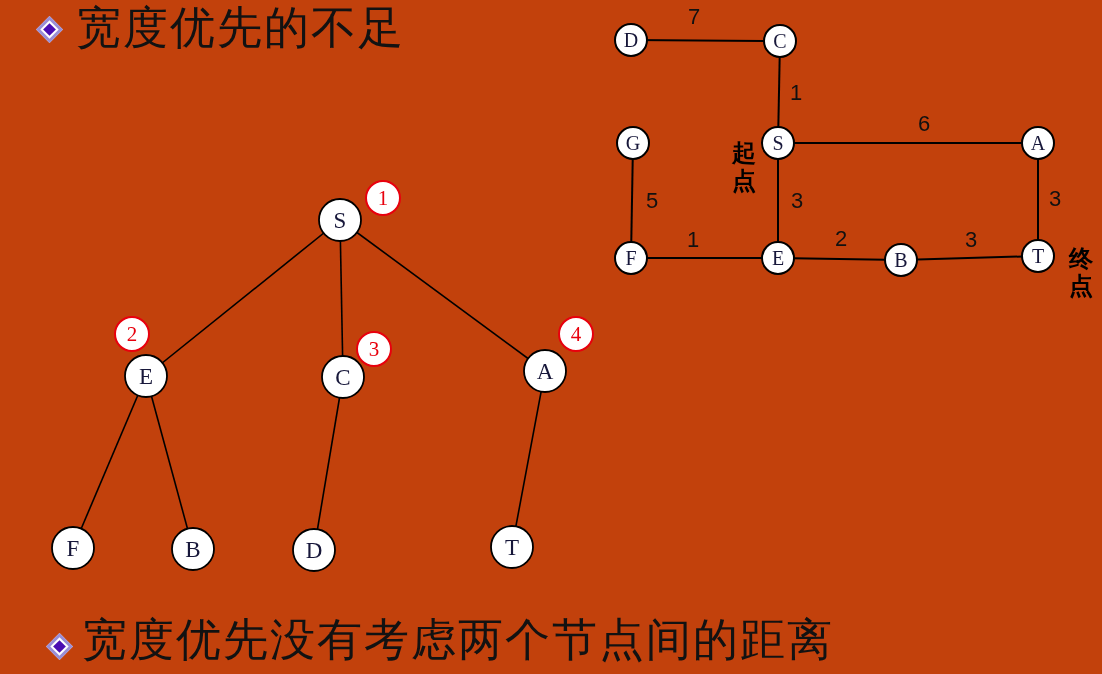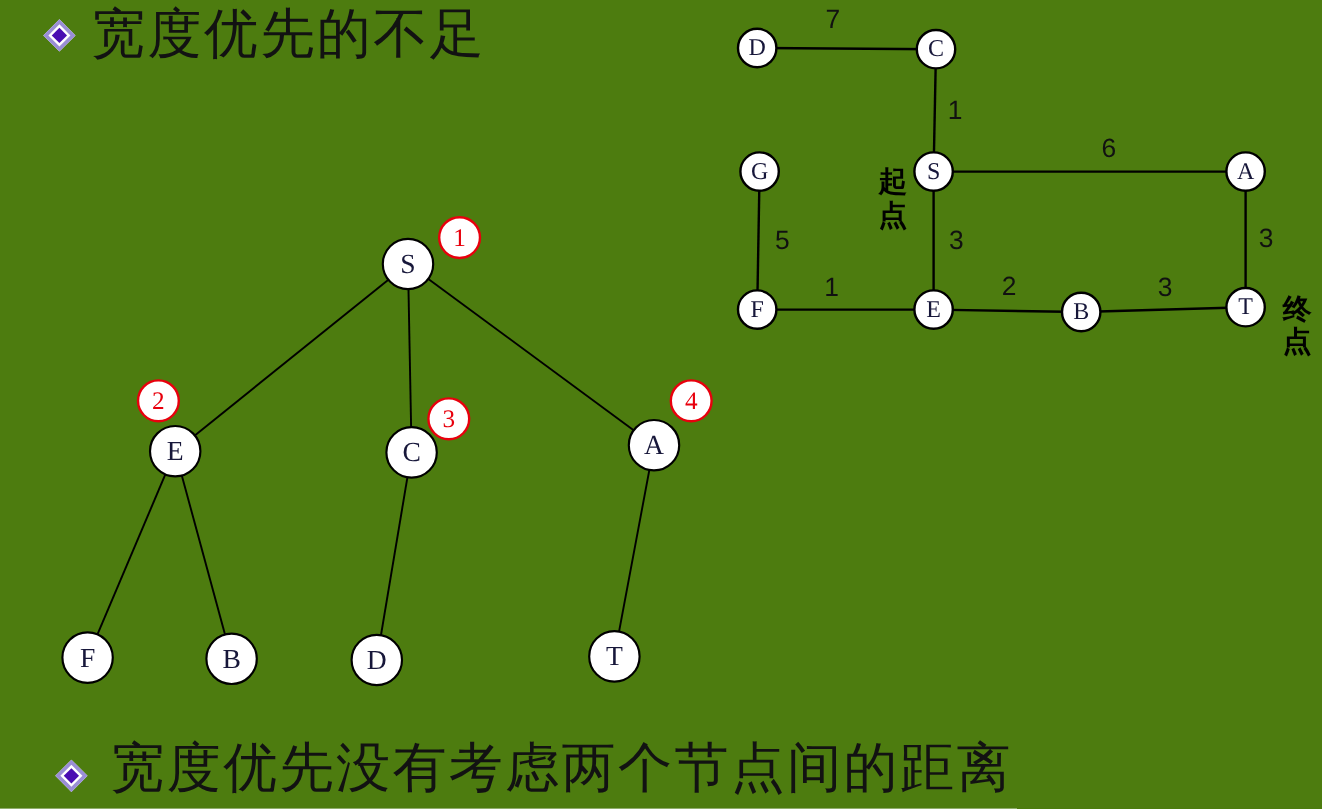--- a/index.html
+++ b/index.html
@@ -1,21 +1,21 @@
 <!DOCTYPE html>
 <html><head>
 <meta charset="utf-8">
 <style>
   * { box-sizing: border-box; }
   html, body { margin: 0; padding: 0; background: #ffffff; }
   .slide {
     position: relative;
     width: 1102px;
     height: 674px;
-    background: #4d7c0f;
+    background: #c2410c;
     overflow: hidden;
     font-family: "Liberation Serif", "DejaVu Serif", serif;
   }
   .bullet-line { position: absolute; }
   .diamond {
     position: absolute;
     width: 19px; height: 19px;
     transform: rotate(45deg);
     border: 3px solid #9a8ed6;
     background: #ffffff;
@@ -136,16 +136,16 @@
           <text x="1081" y="258" class="annotation">终</text>
           <text x="1081" y="285" class="annotation">点</text>
         </g>
       </g>
   </svg>
 
   <div class="bullet-line">
     <span class="diamond" style="left:50px; top:637px;">
       <span class="diamond-inner"></span>
     </span>
-    <span class="bullet-text" style="left:92px; top:618px;">宽度优先没有考虑两个节点间的距离</span>
+    <span class="bullet-text" style="left:82px; top:618px;">宽度优先没有考虑两个节点间的距离</span>
   </div>
 
 </div>
 
 </body></html>

